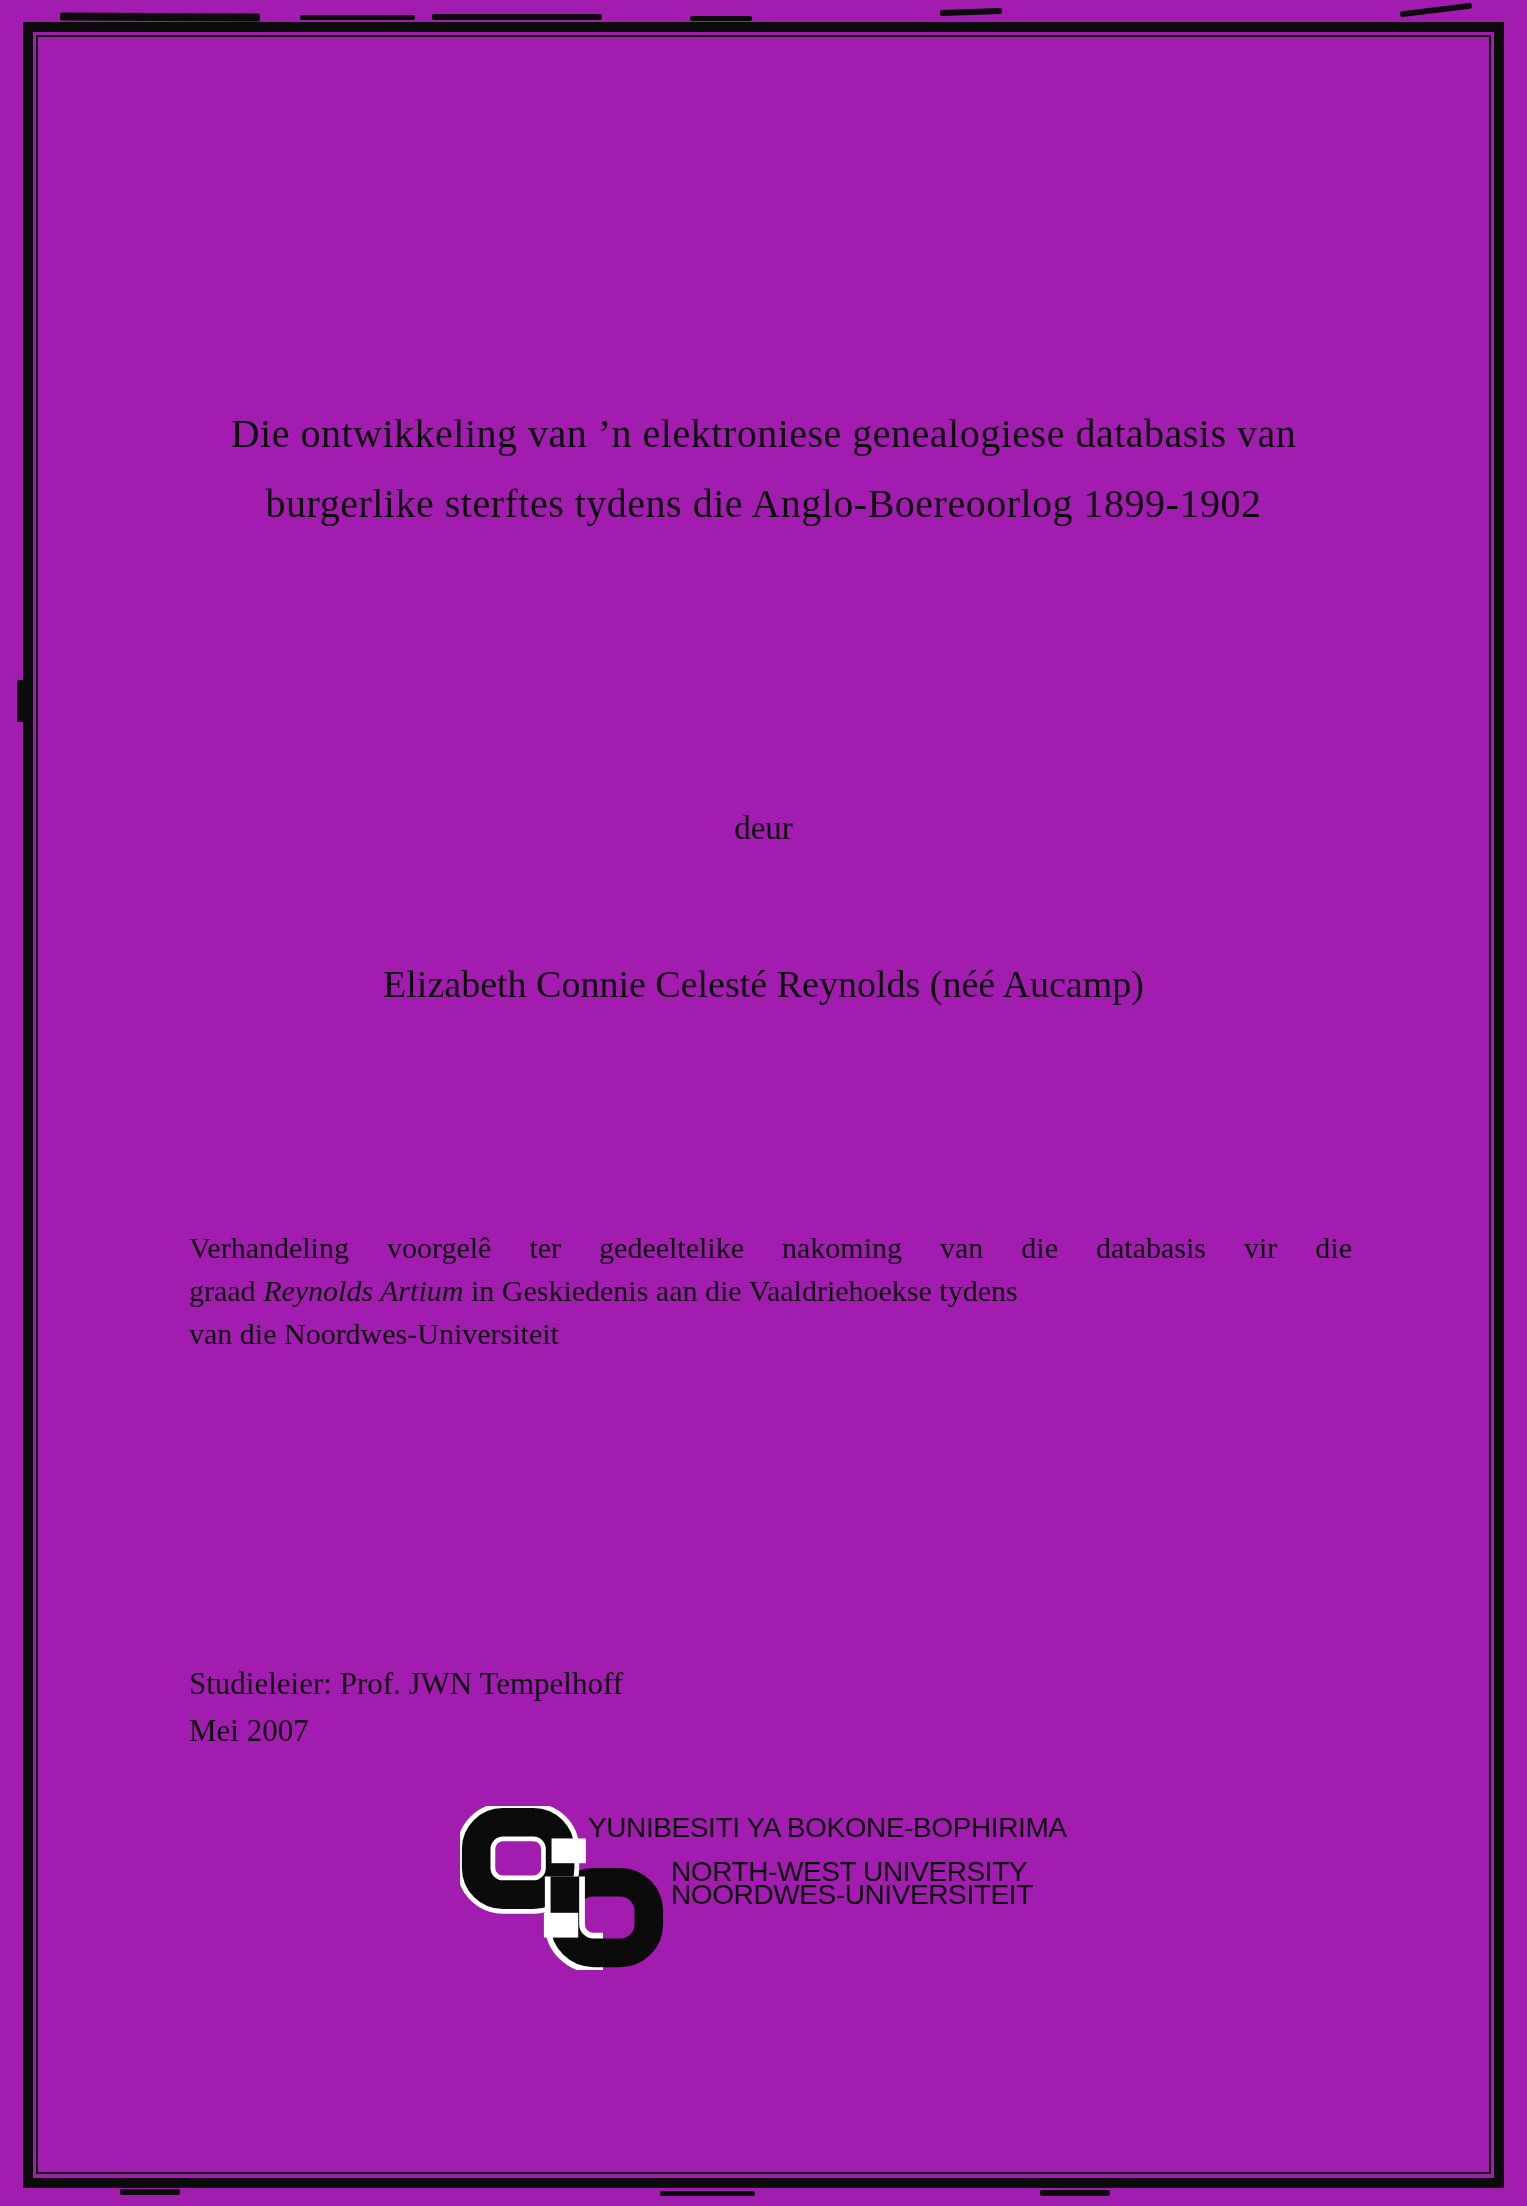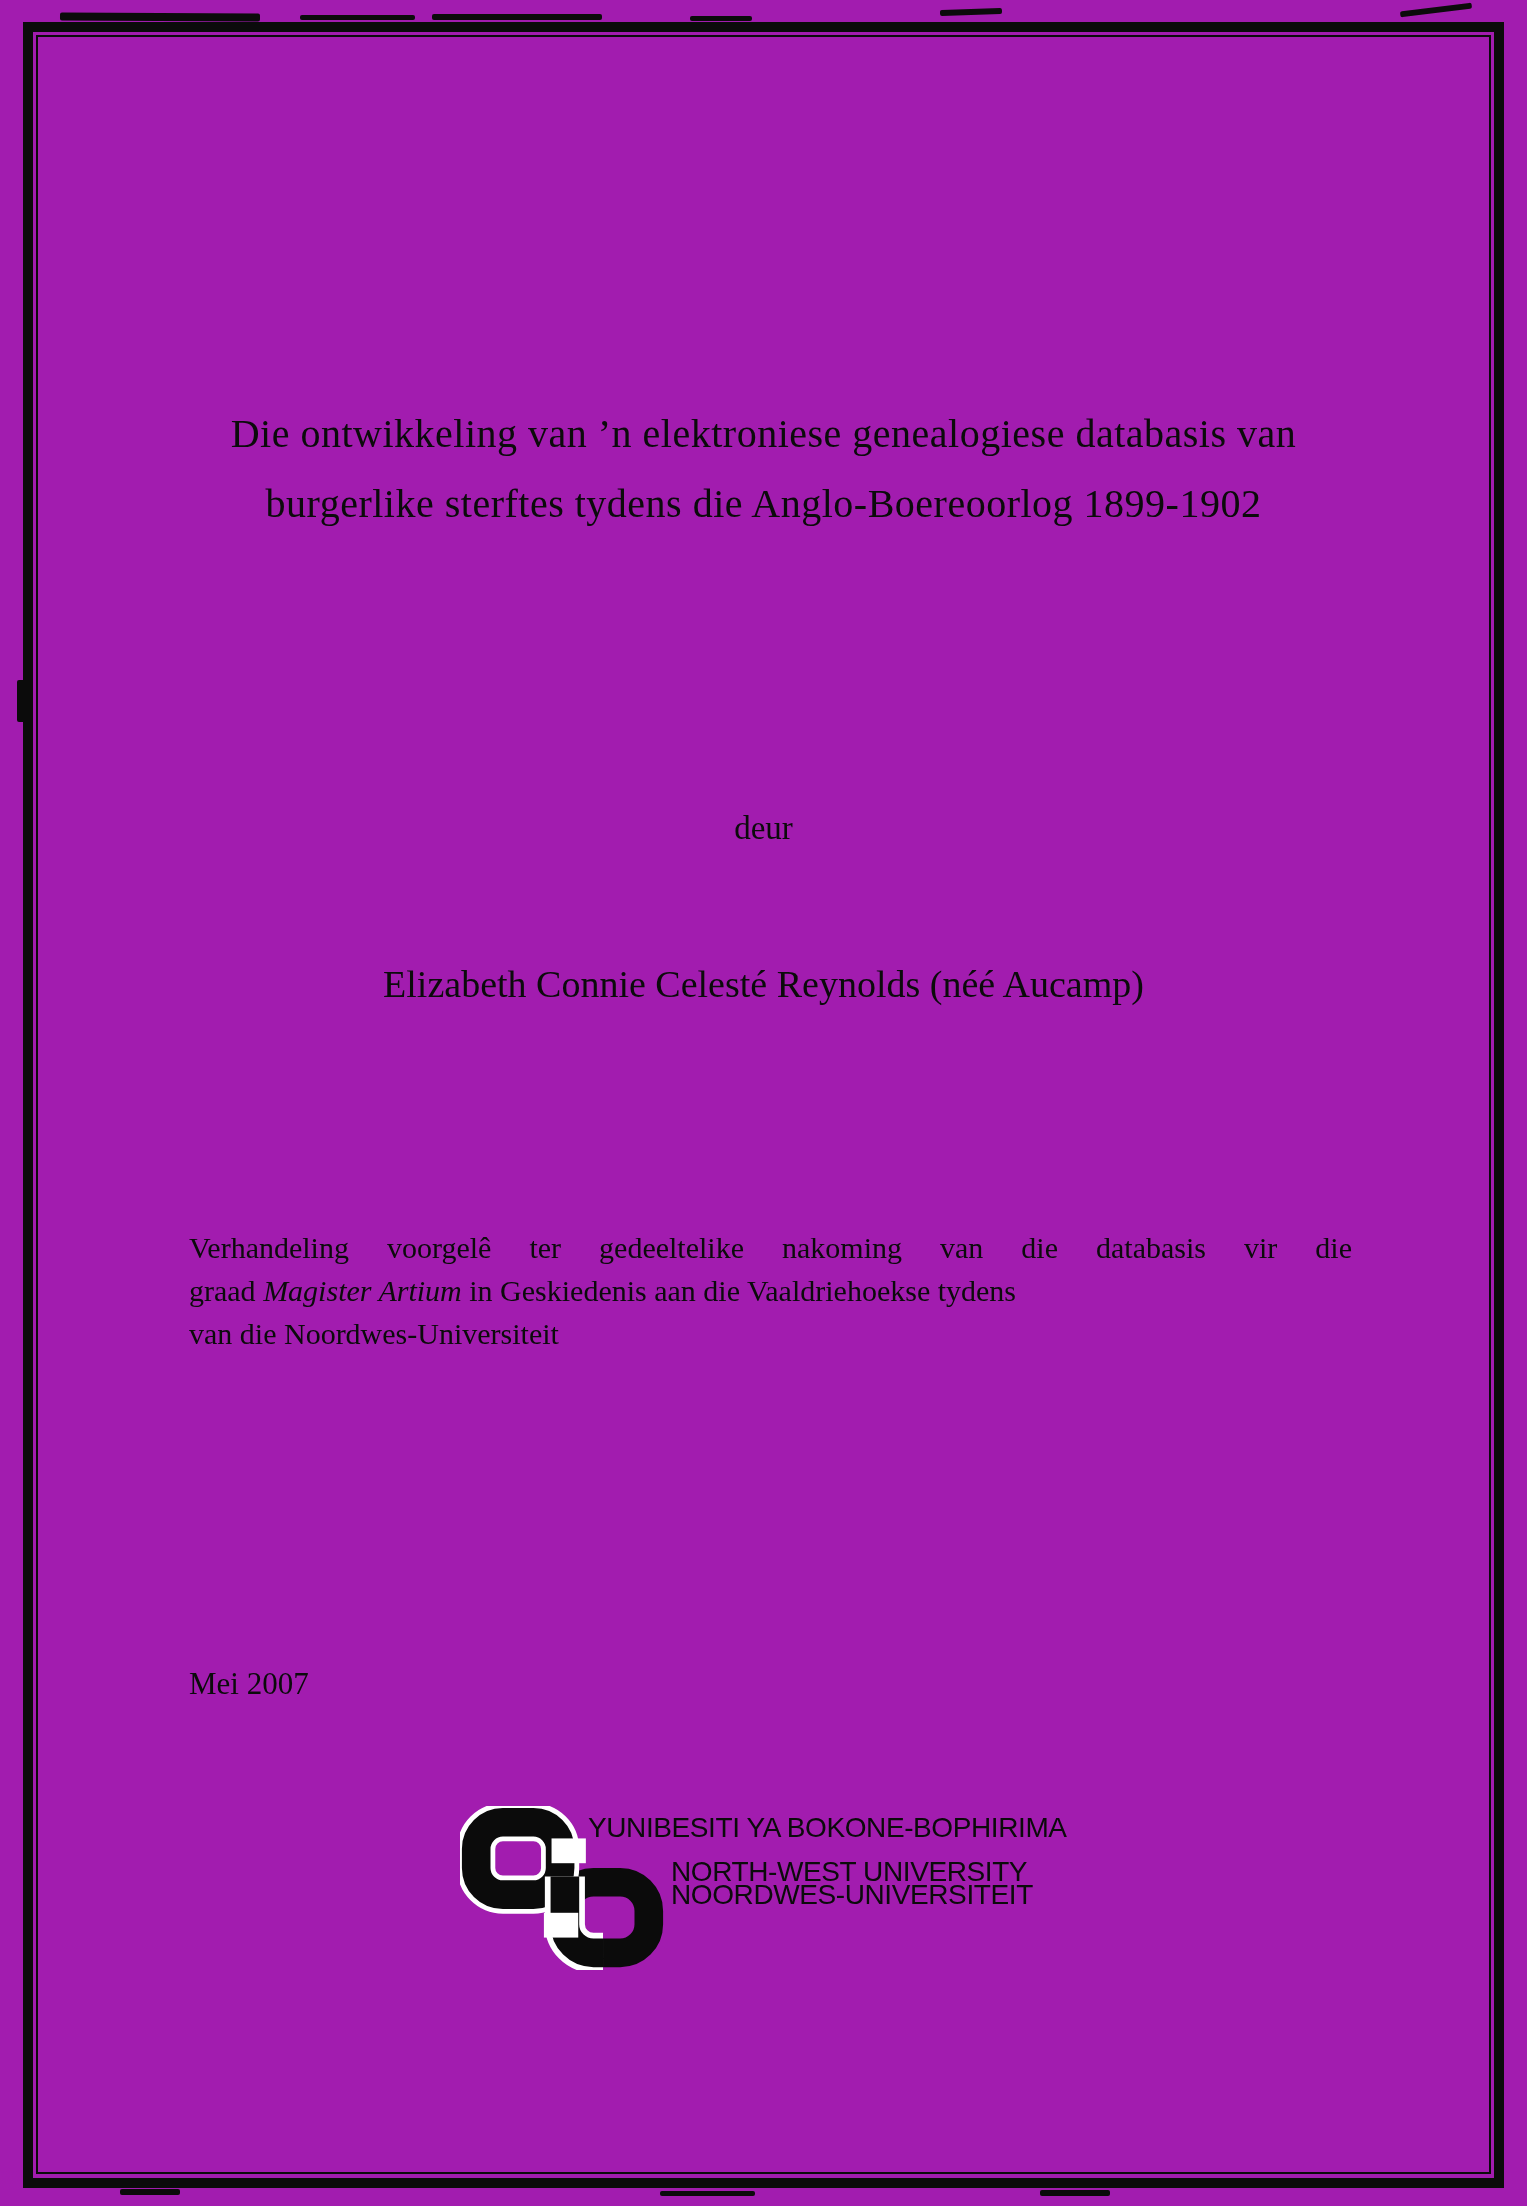--- a/index.html
+++ b/index.html
@@ -84,25 +84,26 @@
     <div class="title-line">Die ontwikkeling van ’n elektroniese genealogiese databasis van</div>
     <div class="title-line">burgerlike sterftes tydens die Anglo-Boereoorlog 1899-1902</div>
   </div>
 
   <div class="byline">deur</div>
 
   <div class="author">Elizabeth Connie Celesté Reynolds (néé Aucamp)</div>
 
   <div class="submission">
     <div class="justified">Verhandeling voorgelê ter gedeeltelike nakoming van die databasis vir die</div>
-    <div><span>graad </span><span class="italic">Magister Artium</span><span> in Geskiedenis aan die Vaaldriehoekse tydens</span></div>
+    <div><span>graad </span><span class="italic">Reynolds Artium</span><span> in Geskiedenis aan die Vaaldriehoekse tydens</span></div>
     <div>van die Noordwes-Universiteit</div>
   </div>
 
   <div class="supervisor-block">
+    <div>Studieleier: Prof. JWN Tempelhoff</div>
     <div>Mei 2007</div>
   </div>
 
   <svg class="logo-mark" width="205" height="164" viewBox="0 0 215 172" xmlns="http://www.w3.org/2000/svg">
 
     <rect x="110" y="80" width="88" height="74" rx="30" fill="none" stroke="#0b0b0b" stroke-width="30"></rect>
 
     <rect x="17" y="17" width="88" height="76" rx="28" fill="none" stroke="#ffffff" stroke-width="40"></rect>
 
     <rect x="17" y="17" width="88" height="76" rx="28" fill="none" stroke="#0b0b0b" stroke-width="30"></rect>

